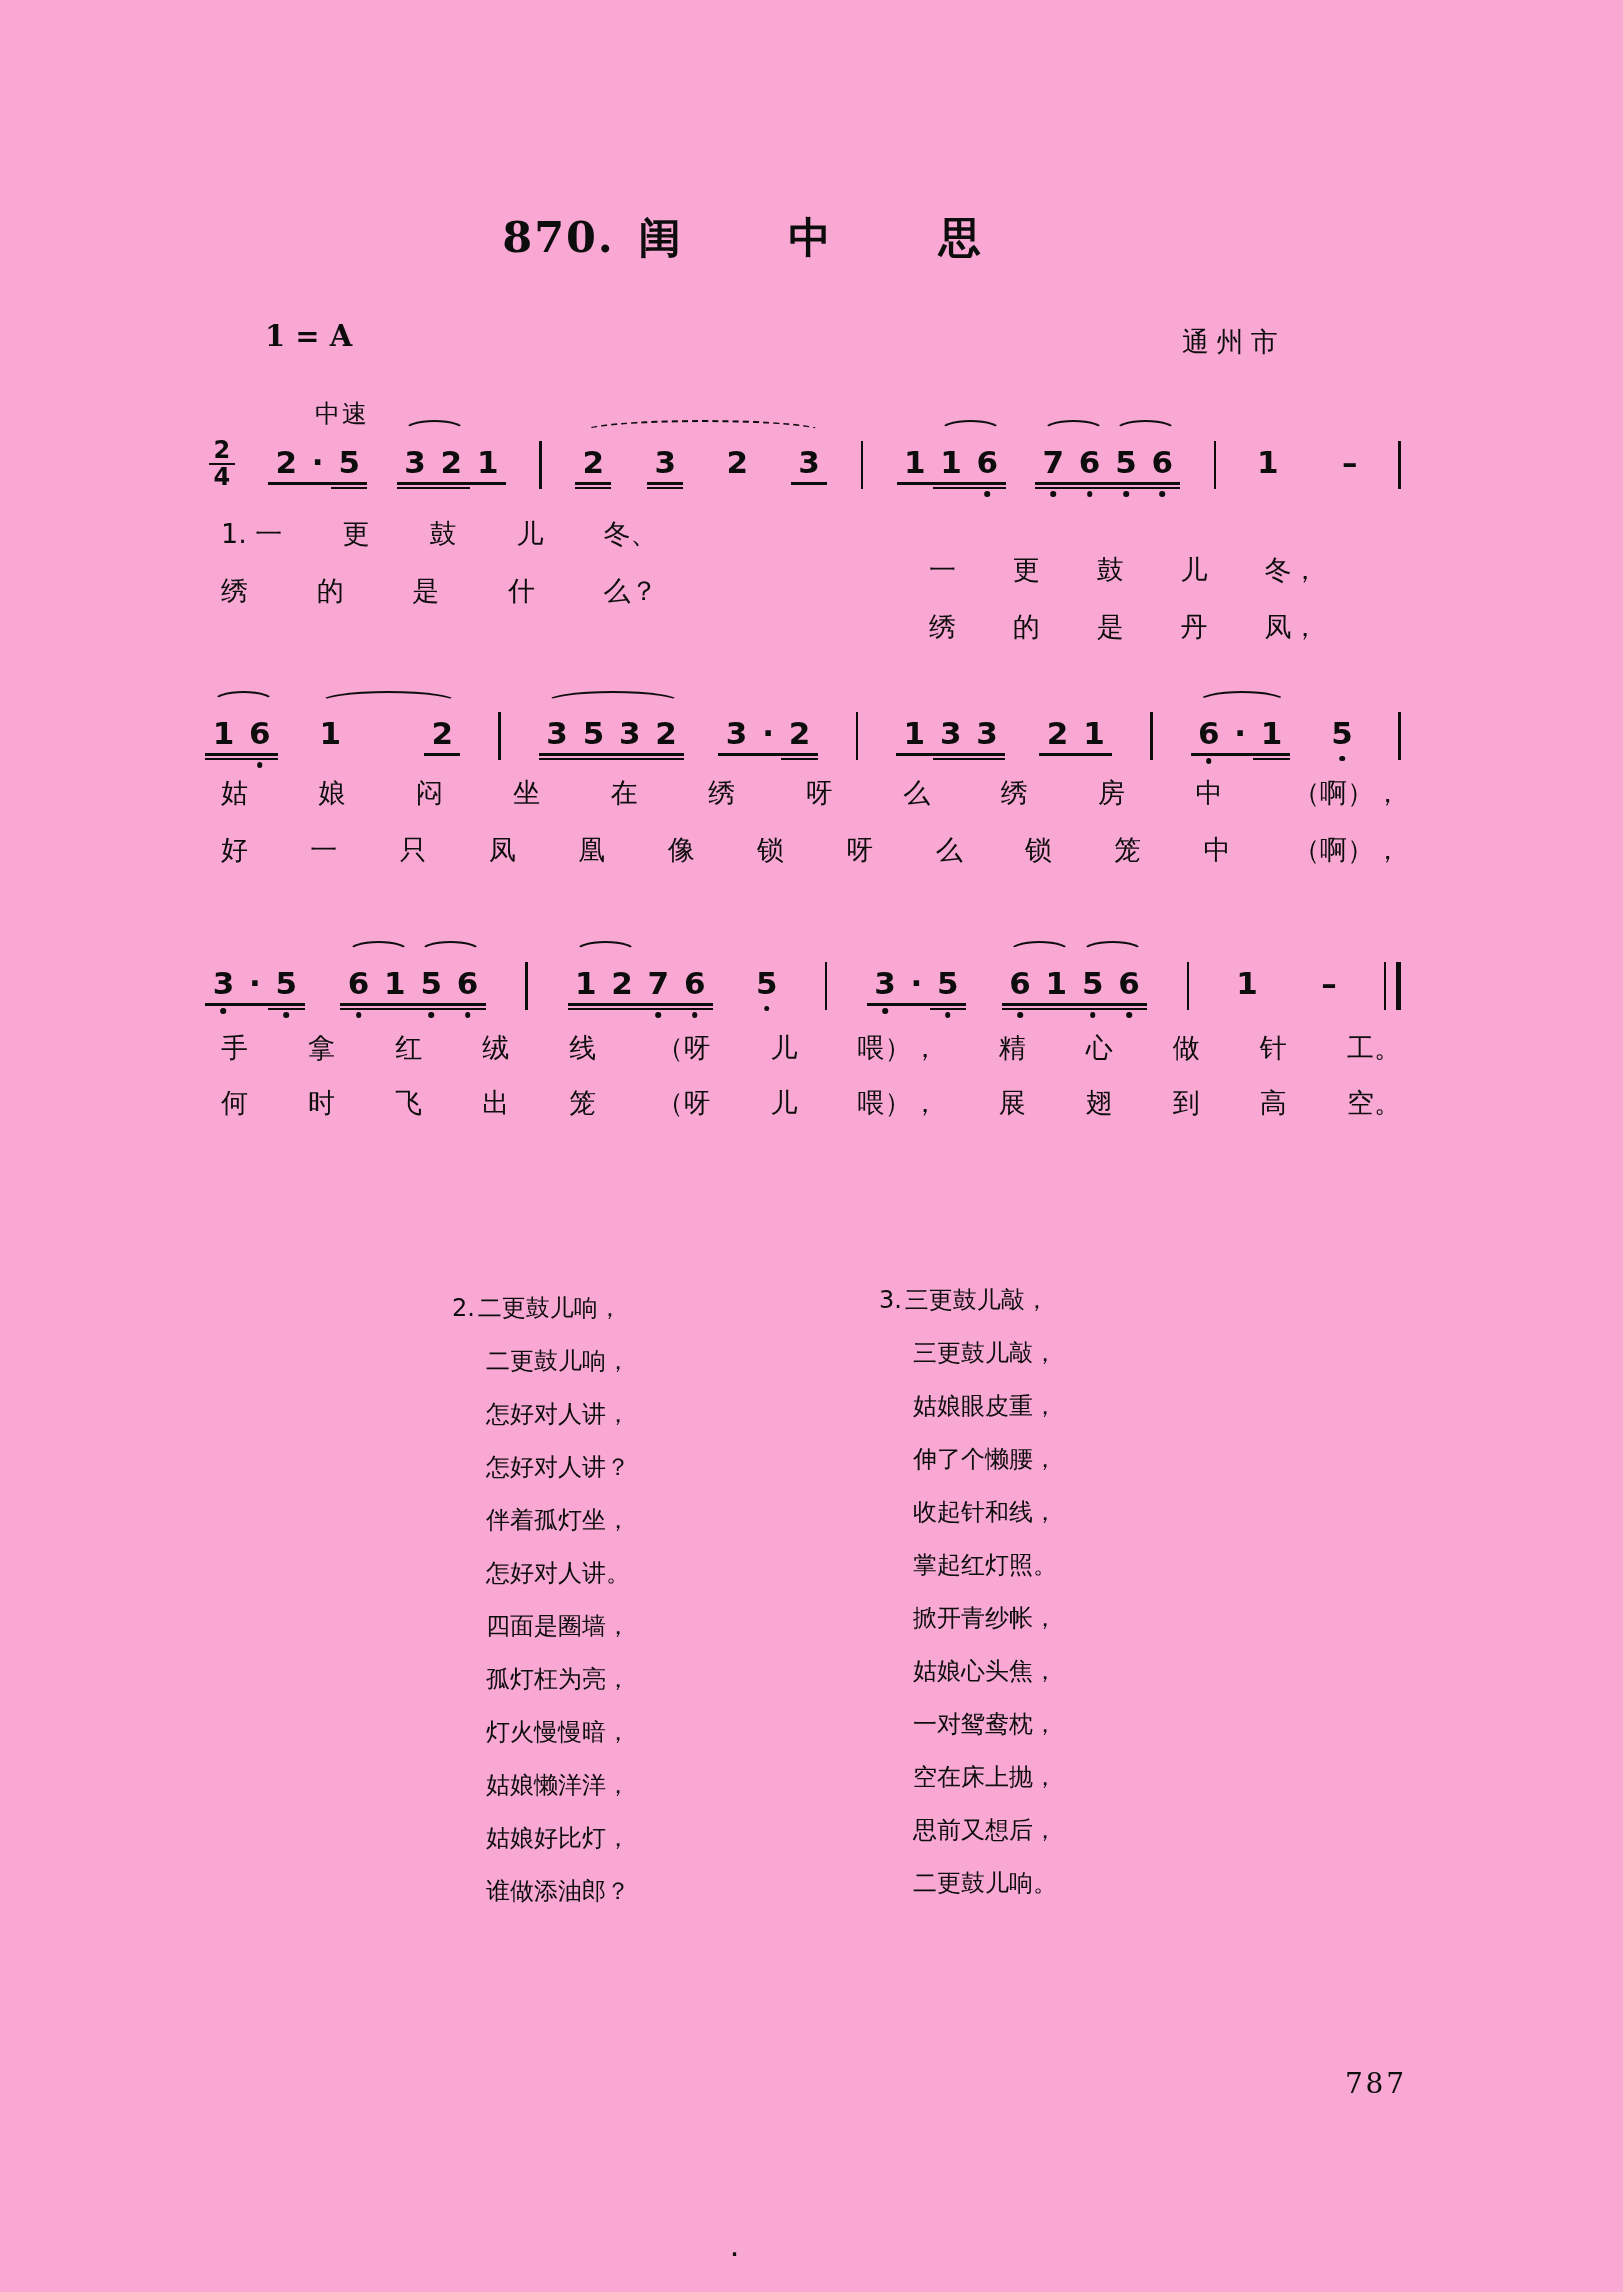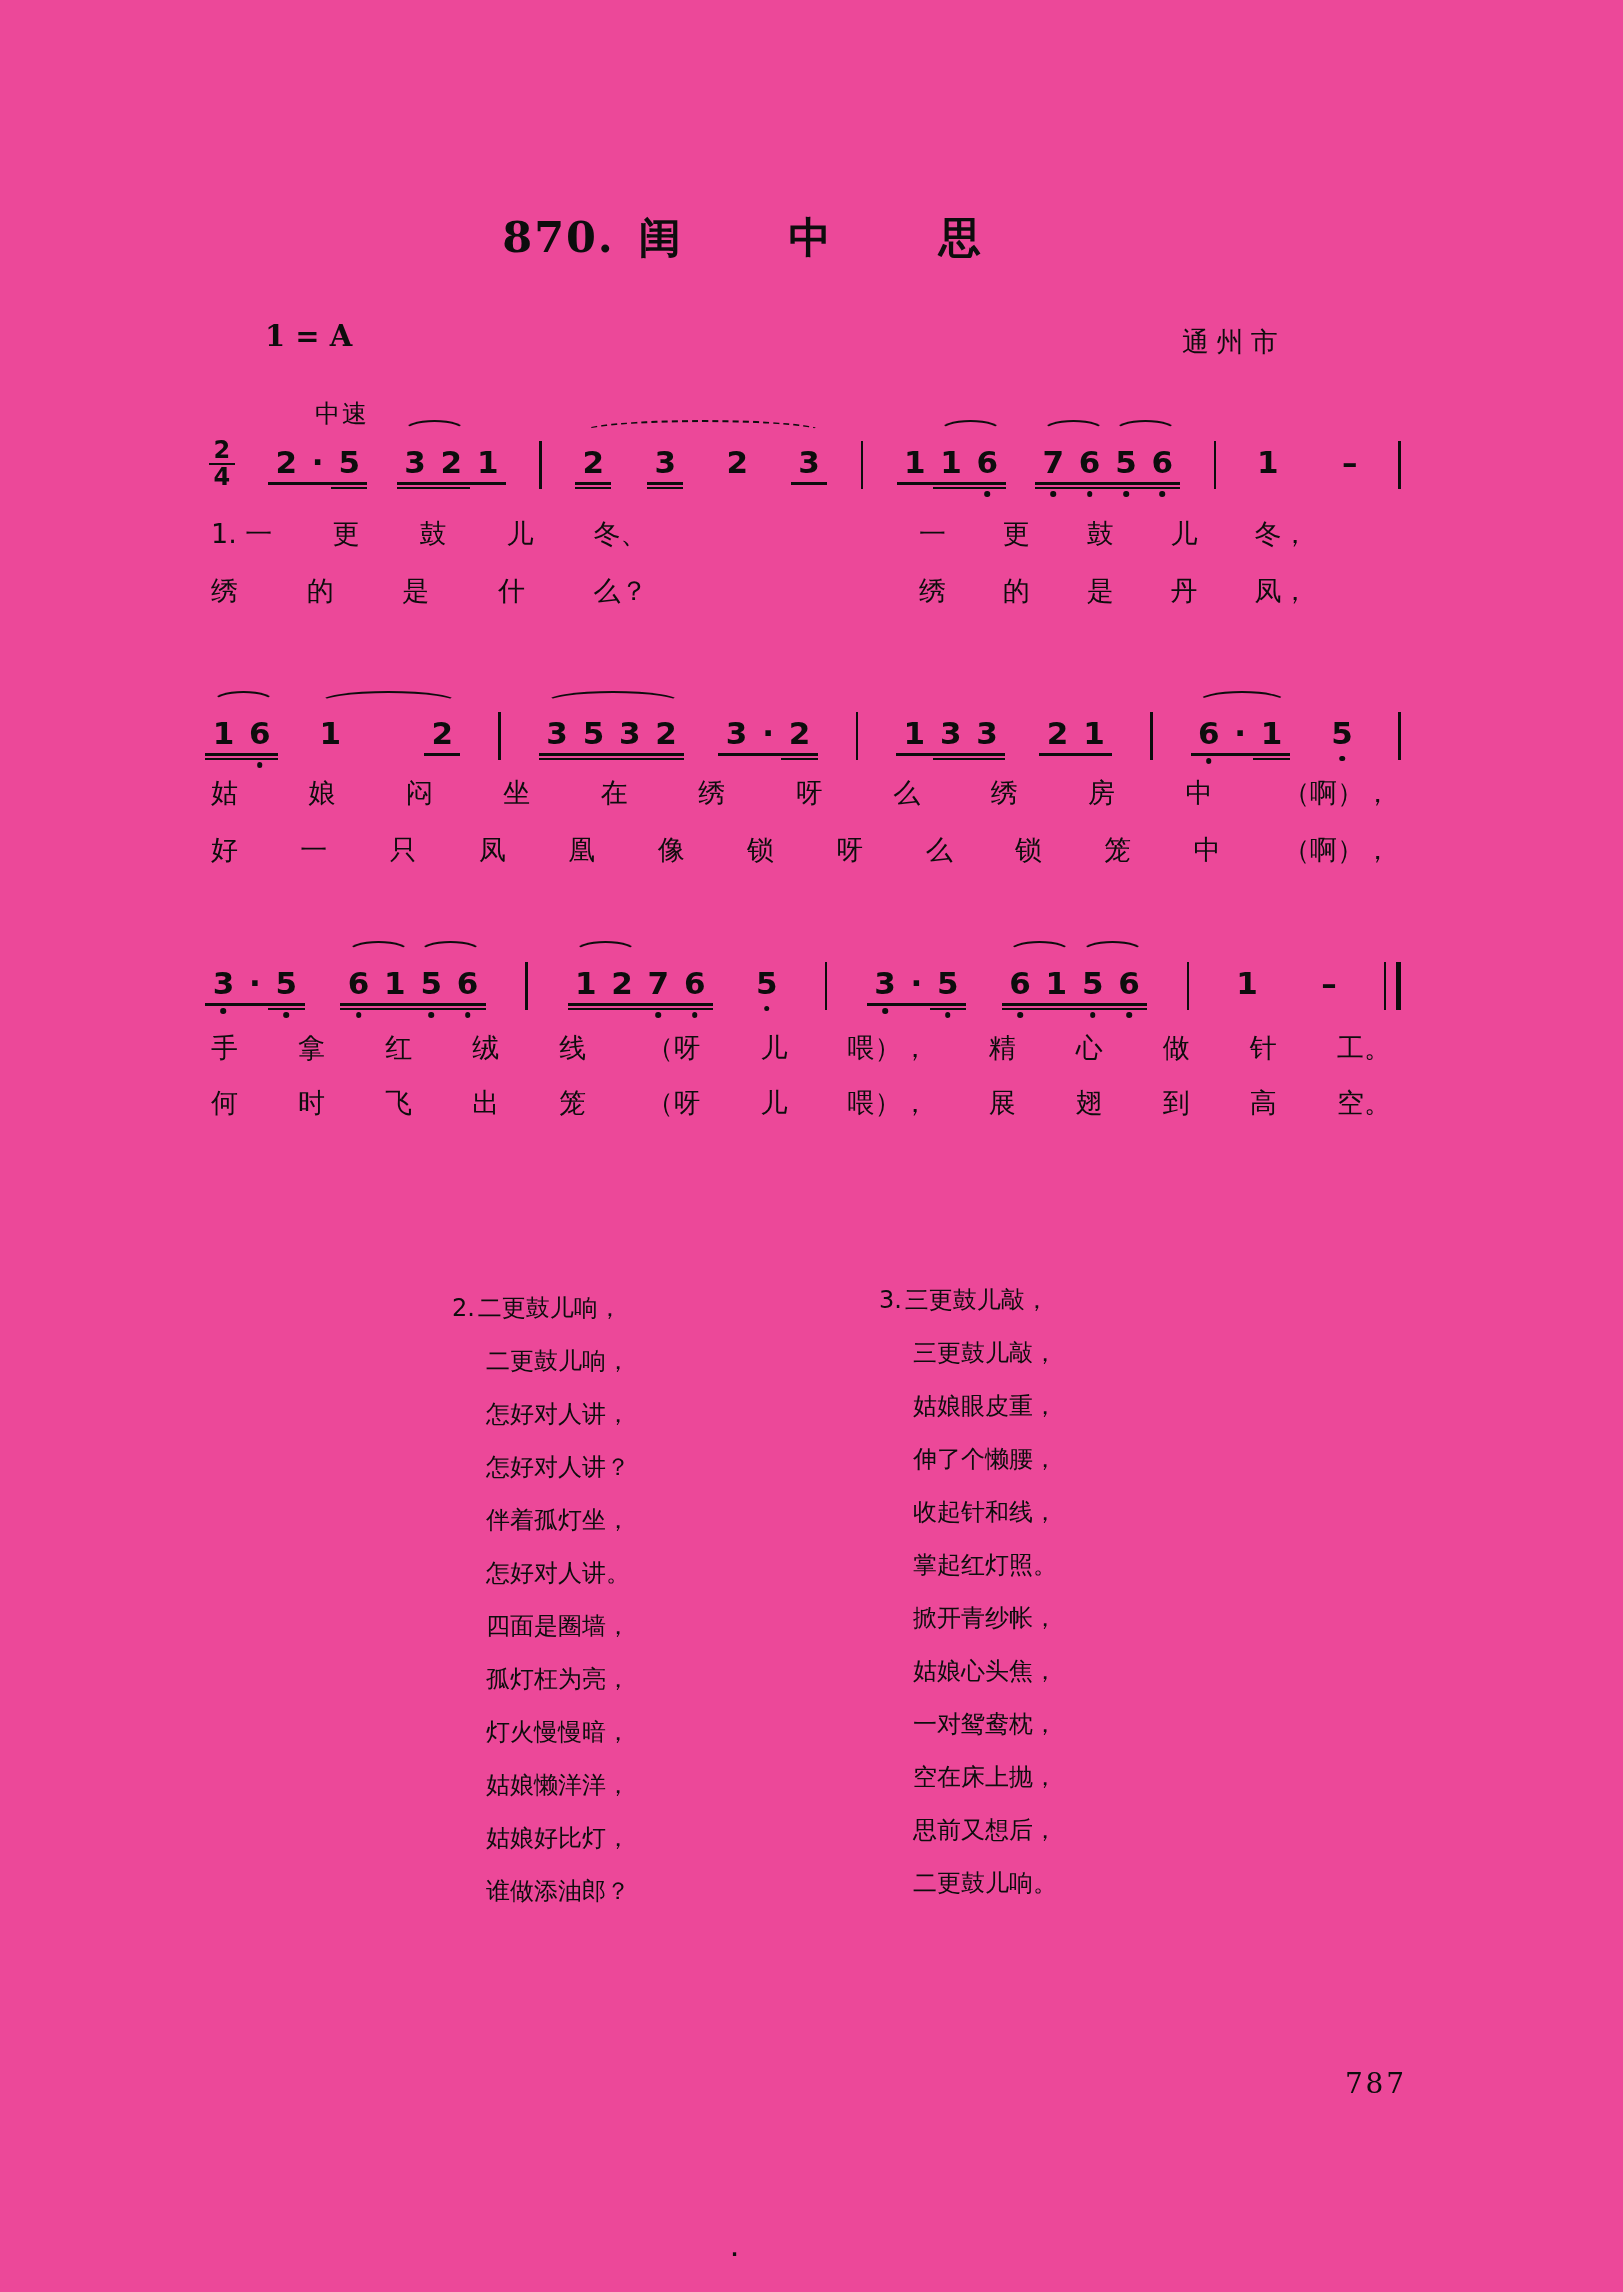--- a/index.html
+++ b/index.html
@@ -1,16 +1,16 @@
 <!DOCTYPE html>
 <html style="font-size:15px"><head>
 <meta charset="utf-8">
 <style>
   html,body{margin:0;padding:0;background:#fff;}
-  .sheet{position:relative;width:1623px;height:2292px;background:#ec4899;color:#0d0d0d;overflow:hidden;
+  .sheet{position:relative;width:1623px;height:2292px;background:#f9a8d4;color:#0d0d0d;overflow:hidden;
          font-family:"DejaVu Sans",sans-serif;}
   
   .title{position:absolute;top:210px;left:-70px;width:100%;display:flex;justify-content:center;
          align-items:baseline;font-weight:700;}
   .tnum{font-family:"DejaVu Serif",serif;font-size:43px;font-weight:700;letter-spacing:1.9px;}
   .tc{font-size:42px;margin-left:24px;}
   .tc + .tc{margin-left:108px;}
   
   .key{position:absolute;left:265px;top:319px;font-family:"DejaVu Serif",serif;font-weight:700;font-size:29px;}
   .subtitle{position:absolute;left:0;right:0;top:316px;text-align:center;font-size:28px;letter-spacing:4.6px;}
@@ -28,21 +28,21 @@
       font-family:"DejaVu Sans",sans-serif;}
   .nt.u1::after,.nt.u2::after{content:"";position:absolute;left:-3.7px;right:-3.7px;bottom:-3.7px;height:2.8px;background:#0d0d0d;}
   .nt.u2::before{content:"";position:absolute;left:-3.7px;right:-3.7px;bottom:-8.3px;height:2.8px;background:#0d0d0d;}
   .od{position:absolute;left:50%;transform:translateX(-50%);width:5.6px;height:5.6px;border-radius:50%;background:#0d0d0d;}
   .bar{width:2.8px;height:48px;background:#0d0d0d;margin-top:-2.8px;}
   .bar.dbl{width:10.2px;background:transparent;border-left:2.8px solid #0d0d0d;border-right:5.6px solid #0d0d0d;}
   .slur{position:absolute;top:-24px;height:18.6px;border:2.8px solid #0d0d0d;
         border-color:#0d0d0d transparent transparent transparent;border-radius:50%;}
   .slur.dash{border-top-style:dashed;}
   
-  .lyr{position:absolute;left:211px;width:1180px;display:flex;font-size:27px;}
+  .lyr{position:absolute;left:221px;width:1180px;display:flex;font-size:27px;flex-direction:column;}
   .lyr .seg{display:flex;justify-content:space-between;flex:1;}
   .lyr.split .seg{flex:none;width:37%;}
   .lyr.split .seg.s2{width:33%;margin-left:auto;margin-right:7%;}
   .lr0{top:516px}.lr1{top:573px}.lr2{top:775px}.lr3{top:832px}.lr4{top:1030px}.lr5{top:1085px}
   
   .verse{position:absolute;font-size:24px;line-height:53px;}
   .verse p{margin:0;padding-left:34px;white-space:nowrap;}
   .verse p.first{padding-left:0;}
   .vnum{margin-right:2.8px;}
   #verse-0{left:452px;top:1282px;}

